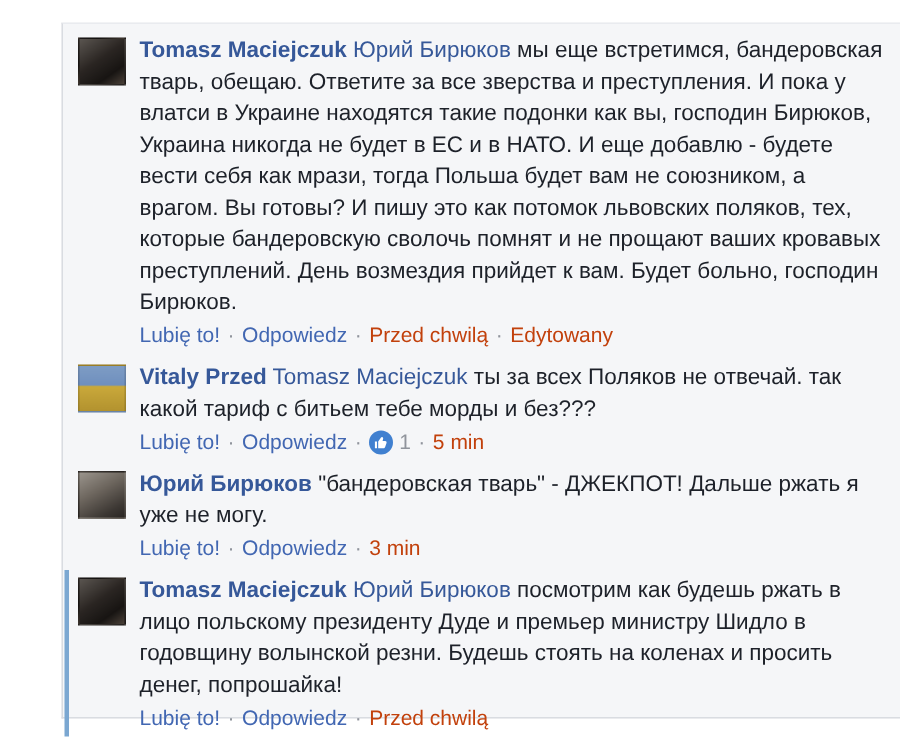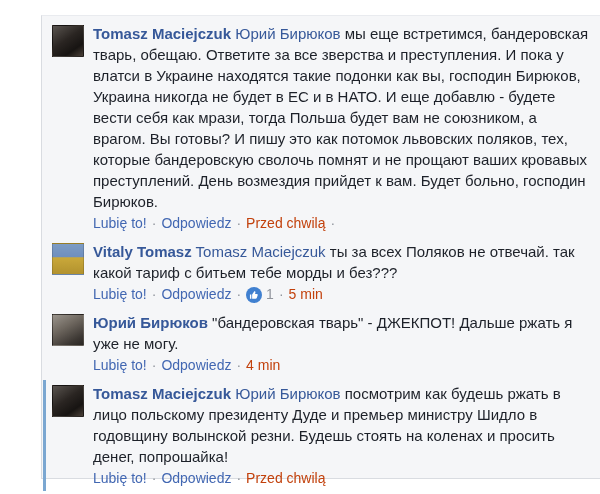--- a/index.html
+++ b/index.html
@@ -116,28 +116,29 @@
       <span class="author">Tomasz Maciejczuk</span>
       <span class="mention">Юрий Бирюков</span>
       <span>мы еще встретимся, бандеровская тварь, обещаю. Ответите за все зверства и преступления. И пока у влатси в Украине находятся такие подонки как вы, господин Бирюков, Украина никогда не будет в ЕС и в НАТО. И еще добавлю - будете вести себя как мрази, тогда Польша будет вам не союзником, а врагом. Вы готовы? И пишу это как потомок львовских поляков, тех, которые бандеровскую сволочь помнят и не прощают ваших кровавых преступлений. День возмездия прийдет к вам. Будет больно, господин Бирюков.</span>
       <div class="meta">
         <span class="action">Lubię to!</span>
         <span class="dot">·</span>
         <span class="action">Odpowiedz</span>
         <span class="dot">·</span>
         <span class="time">Przed chwilą</span>
         <span class="dot">·</span>
+        <span class="edited">Edytowany</span>
       </div>
     </div>
   </div>
 
   <div class="comment">
     <div class="avatar av-vitaly"></div>
     <div class="comment-body">
-      <span class="author">Vitaly Tomasz</span>
+      <span class="author">Vitaly Przed</span>
       <span class="mention">Tomasz Maciejczuk</span>
       <span>ты за всех Поляков не отвечай. так какой тариф с битьем тебе морды и без???</span>
       <div class="meta">
         <span class="action">Lubię to!</span>
         <span class="dot">·</span>
         <span class="action">Odpowiedz</span>
         <span class="dot">·</span>
         <span class="like-badge">
           <span class="bubble">
             <svg width="10" height="10" viewBox="0 0 16 16">
@@ -155,21 +156,21 @@
   <div class="comment">
     <div class="avatar av-yuriy"></div>
     <div class="comment-body">
       <span class="author">Юрий Бирюков</span>
       <span>"бандеровская тварь" - ДЖЕКПОТ! Дальше ржать я уже не могу.</span>
       <div class="meta">
         <span class="action">Lubię to!</span>
         <span class="dot">·</span>
         <span class="action">Odpowiedz</span>
         <span class="dot">·</span>
-        <span class="time">4 min</span>
+        <span class="time">3 min</span>
       </div>
     </div>
   </div>
 
   <div class="comment highlighted">
     <div class="avatar av-tomasz"></div>
     <div class="comment-body">
       <span class="author">Tomasz Maciejczuk</span>
       <span class="mention">Юрий Бирюков</span>
       <span>посмотрим как будешь ржать в лицо польскому президенту Дуде и премьер министру Шидло в годовщину волынской резни. Будешь стоять на коленах и просить денег, попрошайка!</span>

